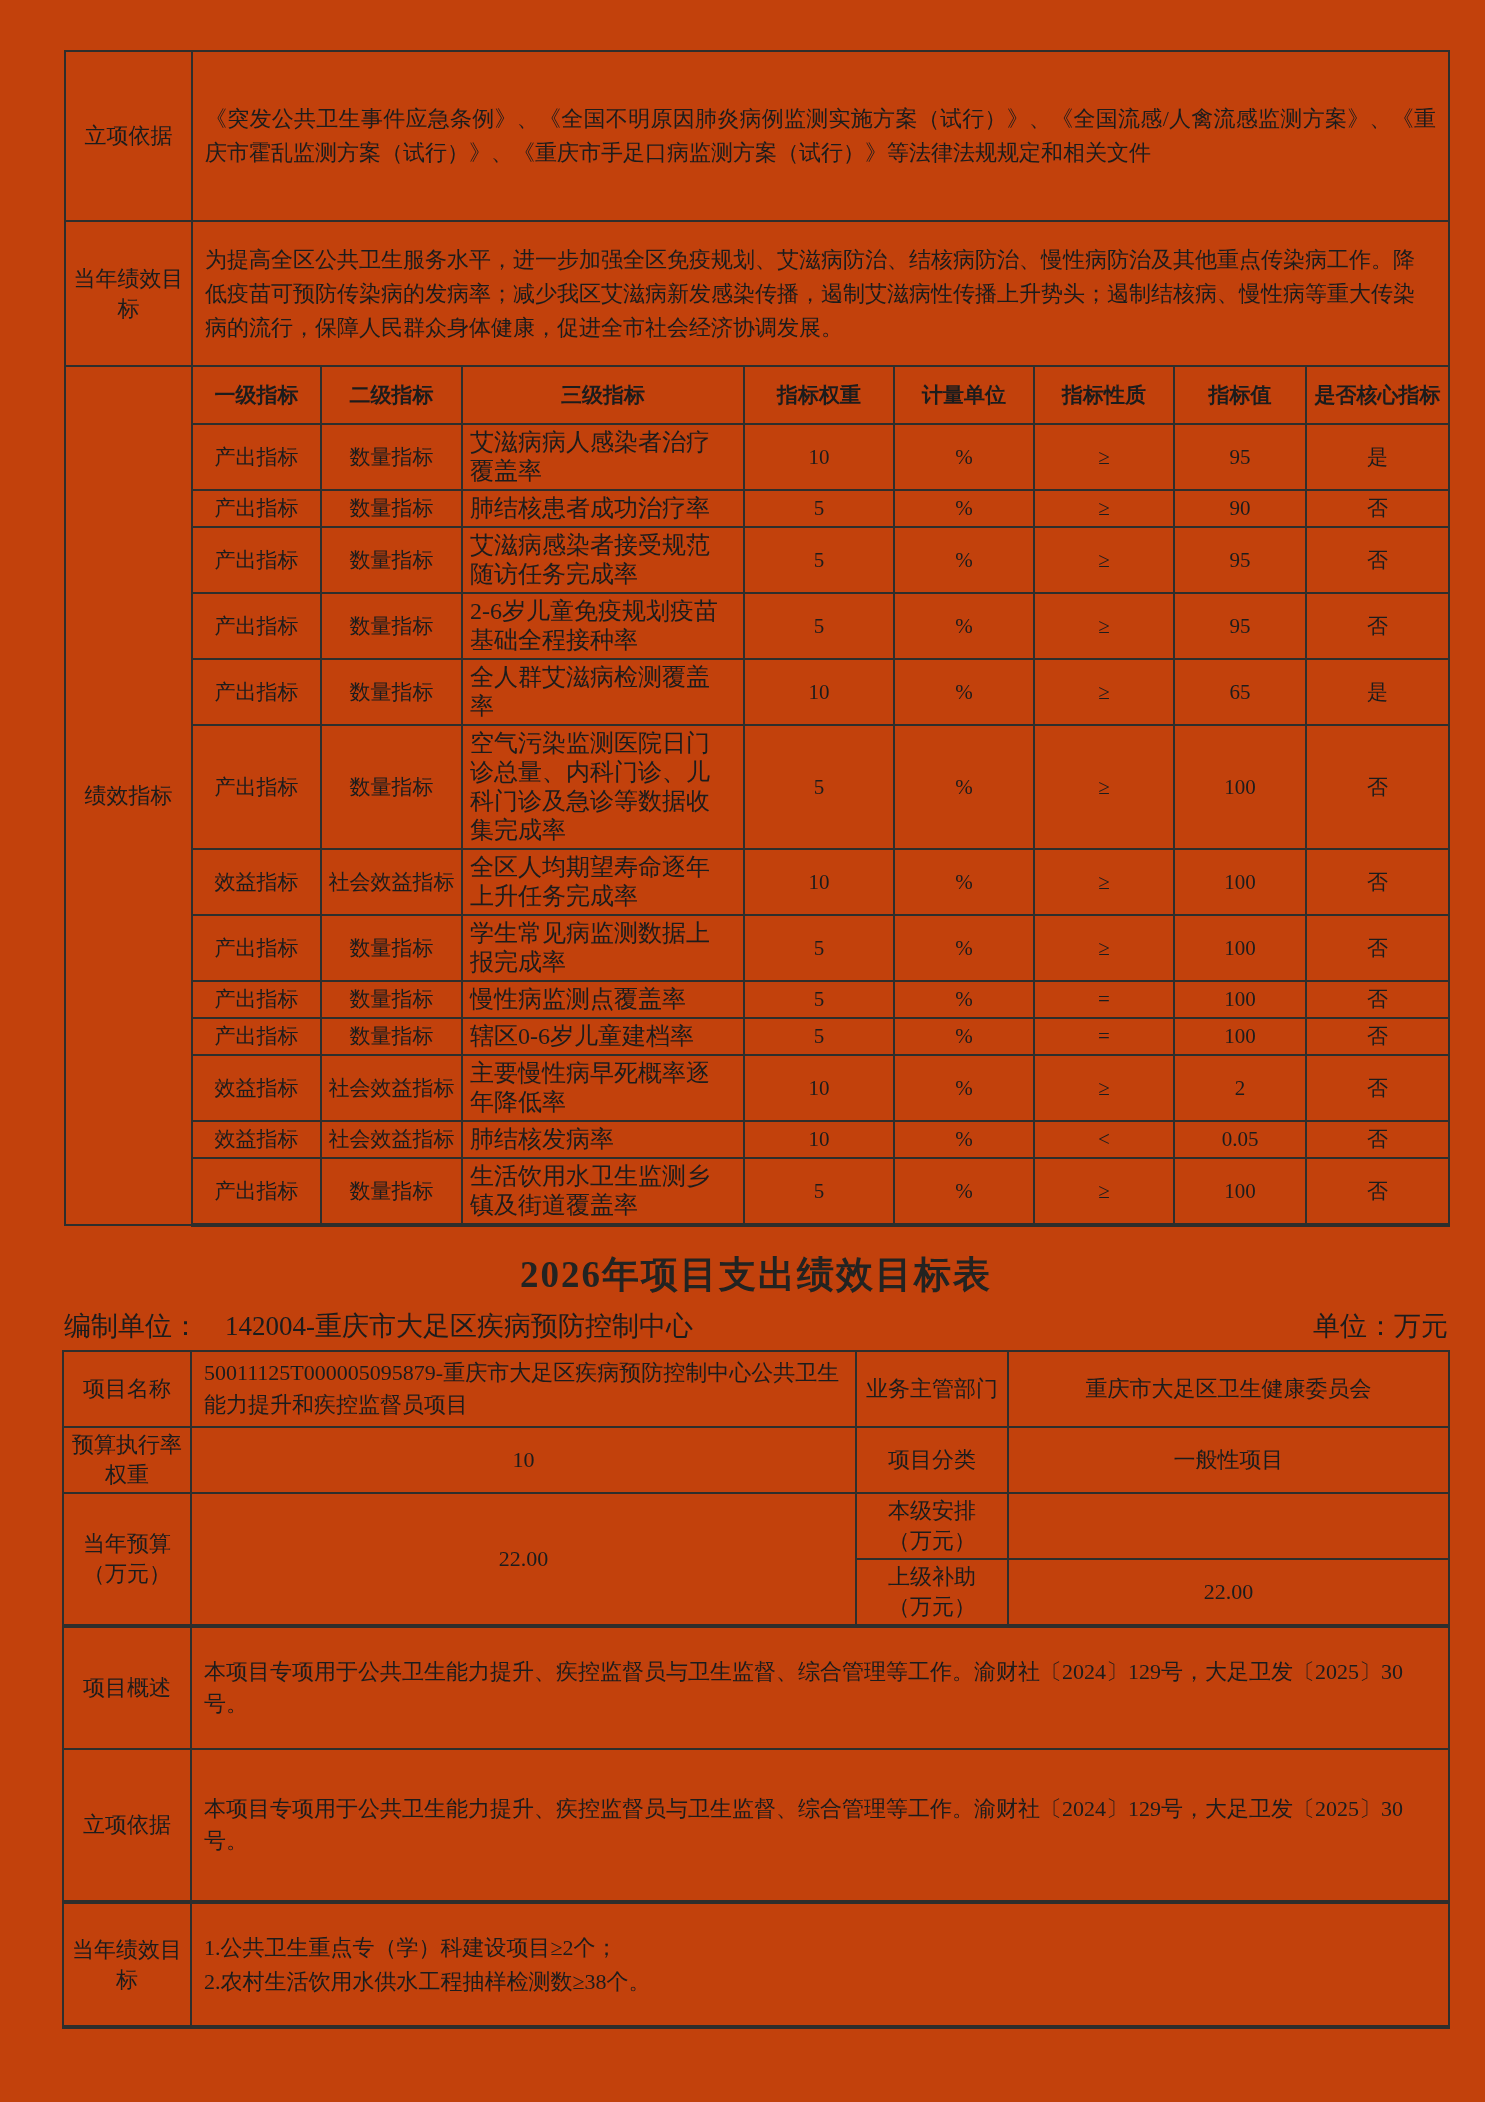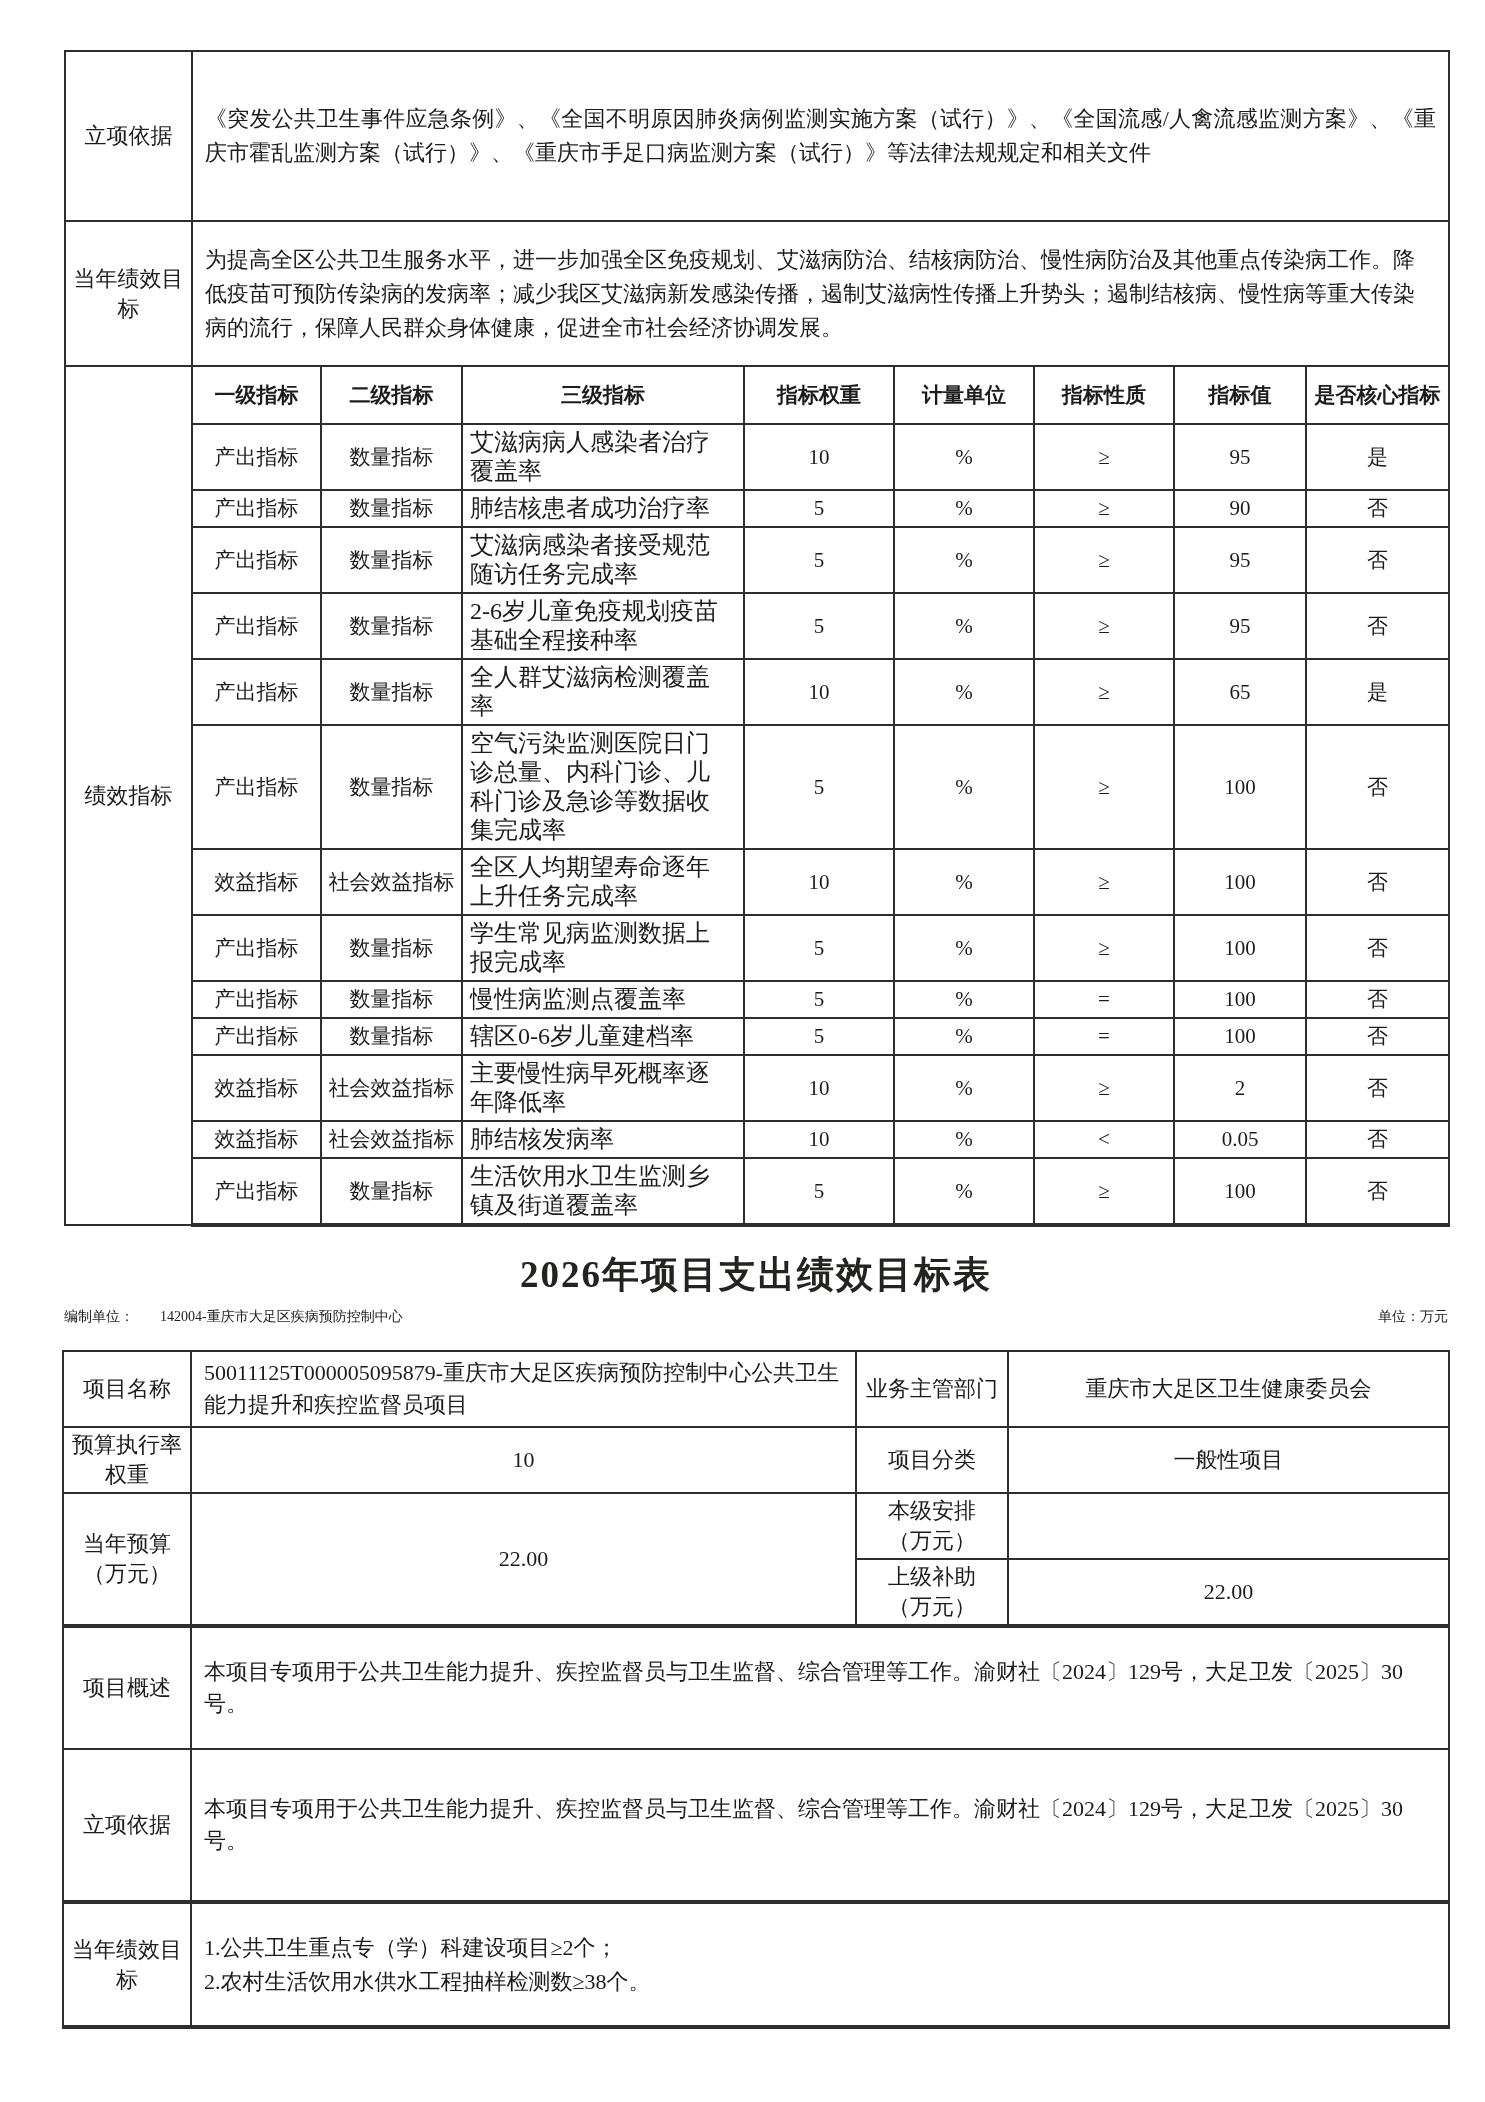--- a/index.html
+++ b/index.html
@@ -1,18 +1,18 @@
 <!DOCTYPE html>
 <html><head>
 <meta charset="utf-8">
 <style>
   html,body{margin:0;padding:0;background:#e8e8e6;}
   .page{
     position:relative;width:1485px;height:2102px;margin:0 auto;
-    background:#ffffff;color:#1c1c1c;
+    background:#c2410c;color:#1c1c1c;
     font-family:"Liberation Serif","DejaVu Serif",serif;
     overflow:hidden;
   }
   table{border-collapse:collapse;table-layout:fixed;}
   td{border:2px solid #2e2e2c;vertical-align:middle;word-break:break-all;}
 
   
   .t1{position:absolute;left:64px;top:50px;width:1384px;font-size:22px;}
   .t1 .lab{text-align:center;line-height:30px;padding:2px 6px;}
   .t1 .cont{padding:6px 12px;line-height:34px;text-align:left;}
@@ -25,21 +25,21 @@
   .t1 .tl{text-align:left;font-size:24px;line-height:29px;padding:3px 14px 3px 7px;}
 
   
   .title{
     position:absolute;left:64px;top:1250px;width:1384px;
     text-align:center;font-size:37px;font-weight:bold;letter-spacing:2px;
     color:#232321;
   }
   .meta{
     position:absolute;left:64px;top:1308px;width:1384px;
-    display:flex;justify-content:space-between;font-size:14px;
+    display:flex;justify-content:space-between;font-size:27px;
   }
   .meta .lbl{margin-right:26px;}
 
   
   .t2{position:absolute;left:62px;top:1350px;width:1386px;font-size:22px;}
   .t2 .lab{text-align:center;line-height:30px;padding:2px 6px;white-space:pre-line;}
   .t2 .cont{padding:5px 12px;line-height:32px;text-align:left;}
   .t2 .ctr{text-align:center;padding:2px 8px;line-height:30px;}
   .t2 tr.r1{height:60px;}
   .t2 tr.r2{height:66px;}

